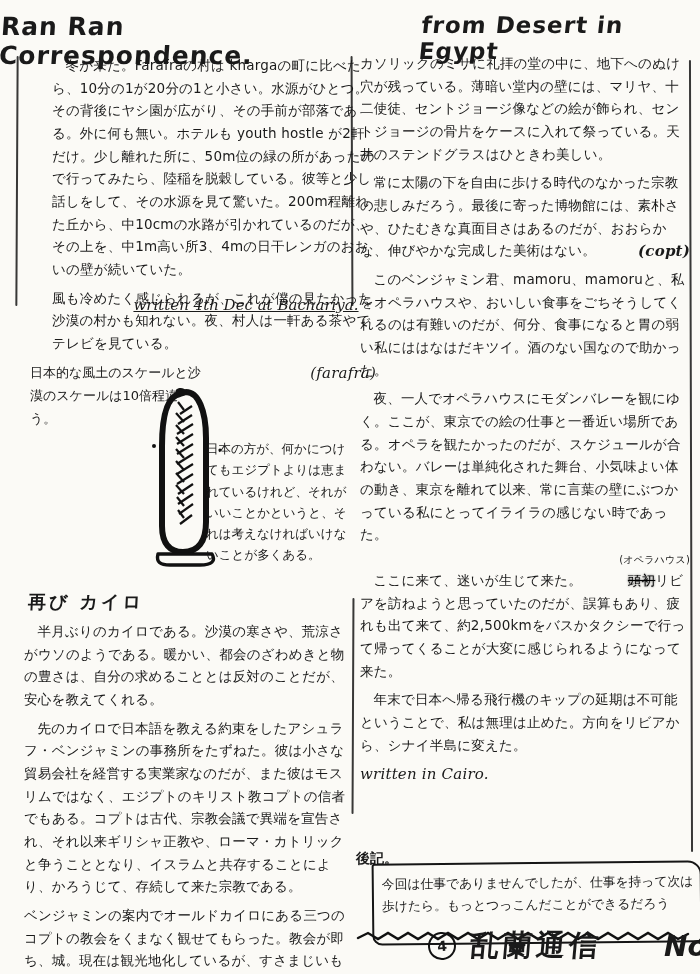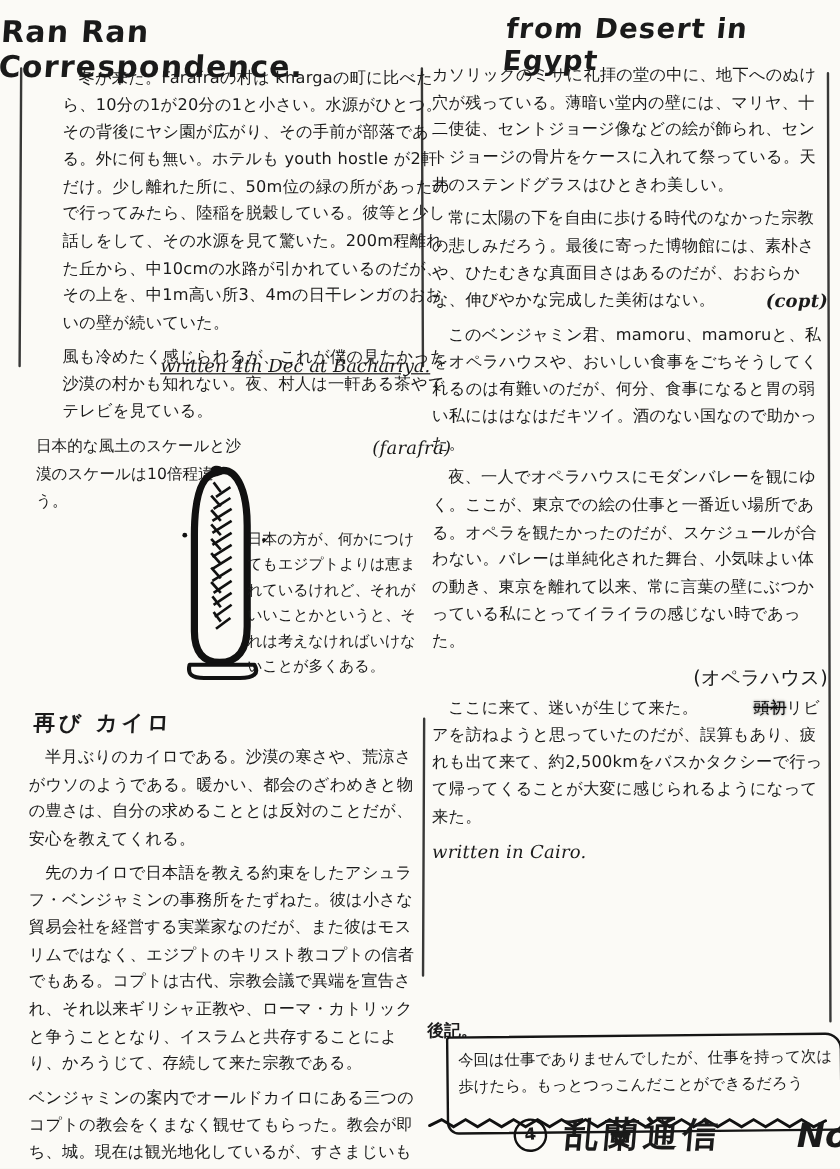--- a/index.html
+++ b/index.html
@@ -25,21 +25,21 @@
   .vrule{position:absolute;width:2px;background:#1c1c1c;border-radius:2px;opacity:.88;}
   .rule-left{left:16px;top:56px;height:250px;transform:rotate(.3deg);}
   .rule-c1{left:351px;top:56px;height:250px;transform:rotate(-.2deg);}
   .rule-c2{left:352px;top:598px;height:216px;transform:rotate(.25deg);}
   .rule-right{left:690px;top:60px;height:792px;transform:rotate(-.15deg);}
   
   .hw{font-size:13.5px;line-height:1.68;letter-spacing:.2px;}
   .hw p{margin:0 0 6px 0;}
   .indent{text-indent:1em;}
   .col-left-top{position:absolute;left:24px;top:54px;width:324px;margin-left:28px;}
-  .sig-line{text-align:right;font-size:16px;}
+  .sig-line{text-align:right;font-size:10px;}
   .cursive{font-family:"DejaVu Serif","Liberation Serif",serif;font-style:italic;font-size:15px;}
   .sig-bahariya{position:absolute;left:96px;top:296px;width:300px;text-align:center;text-decoration:underline;}
   .note-scale{position:absolute;left:30px;top:362px;width:172px;font-size:13px;line-height:1.75;}
   .sketch-wrap{position:absolute;left:150px;top:386px;width:74px;height:184px;}
   .sketch-note{position:absolute;left:206px;top:438px;width:146px;font-size:12.5px;line-height:1.7;}
   .heading-cairo{position:absolute;left:28px;top:590px;font-size:18px;font-weight:700;letter-spacing:3px;transform:skewX(-3deg);}
   .col-left-bottom{position:absolute;left:24px;top:620px;width:324px;}
   .col-right{position:absolute;left:360px;top:52px;width:330px;}
   .inline-sig{float:right;font-weight:bold;}
   .struck{text-decoration:line-through;text-shadow:0 0 2px #555;color:#000000;margin-left:46px;}
@@ -143,20 +143,21 @@
     <p class="indent">
       <span>常に太陽の下を自由に歩ける時代のなかった宗教の悲しみだろう。最後に寄った博物館には、素朴さや、ひたむきな真面目さはあるのだが、おおらかな、伸びやかな完成した美術はない。</span>
       <span class="inline-sig cursive">(copt)</span>
     </p>
     <p class="indent">このベンジャミン君、mamoru、mamoruと、私をオペラハウスや、おいしい食事をごちそうしてくれるのは有難いのだが、何分、食事になると胃の弱い私にははなはだキツイ。酒のない国なので助かった。</p>
     <p class="indent">夜、一人でオペラハウスにモダンバレーを観にゆく。ここが、東京での絵の仕事と一番近い場所である。オペラを観たかったのだが、スケジュールが合わない。バレーは単純化された舞台、小気味よい体の動き、東京を離れて以来、常に言葉の壁にぶつかっている私にとってイライラの感じない時であった。</p>
     <div class="sig-line">(オペラハウス)</div>
     <p class="indent">
       <span>ここに来て、迷いが生じて来た。</span><span class="struck">頭初</span><span>リビアを訪ねようと思っていたのだが、誤算もあり、疲れも出て来て、約2,500kmをバスかタクシーで行って帰ってくることが大変に感じられるようになって来た。</span>
     </p>
+    <p class="indent">年末で日本へ帰る飛行機のキップの延期は不可能ということで、私は無理は止めた。方向をリビアから、シナイ半島に変えた。</p>
     <div class="sig-cairo cursive">written in Cairo.</div>
   </div>
 
   <div class="ps-label">後記。</div>
   <div class="ps-box">
     <span>今回は仕事でありませんでしたが、仕事を持って次は歩けたら。もっとつっこんだことができるだろう</span>
   </div>
   <svg class="ps-zigzag" viewBox="0 0 334 12">
     <path d="M2 8 L12 3 L22 9 L32 3 L42 9 L52 3 L62 9 L72 3 L82 9 L92 3 L102 9 L112 3 L122 9 L132 3 L142 9 L152 3 L162 9 L172 3 L182 9 L192 3 L202 9 L212 3 L222 9 L232 3 L242 9 L252 3 L262 9 L272 3 L282 9 L292 3 L302 9 L312 3 L322 9 L332 4" fill="none" stroke="#111" stroke-width="2.4" stroke-linecap="round"></path>
   </svg>

